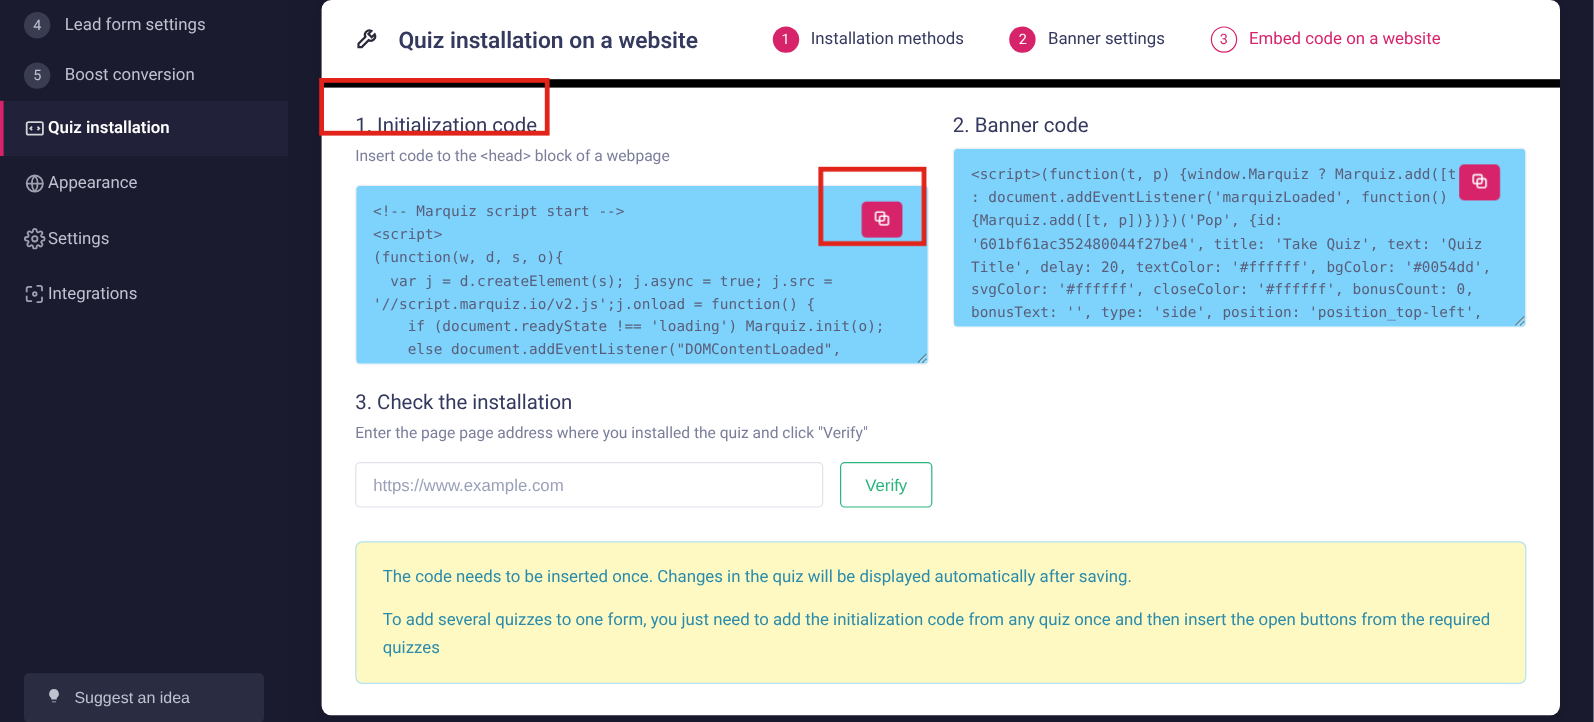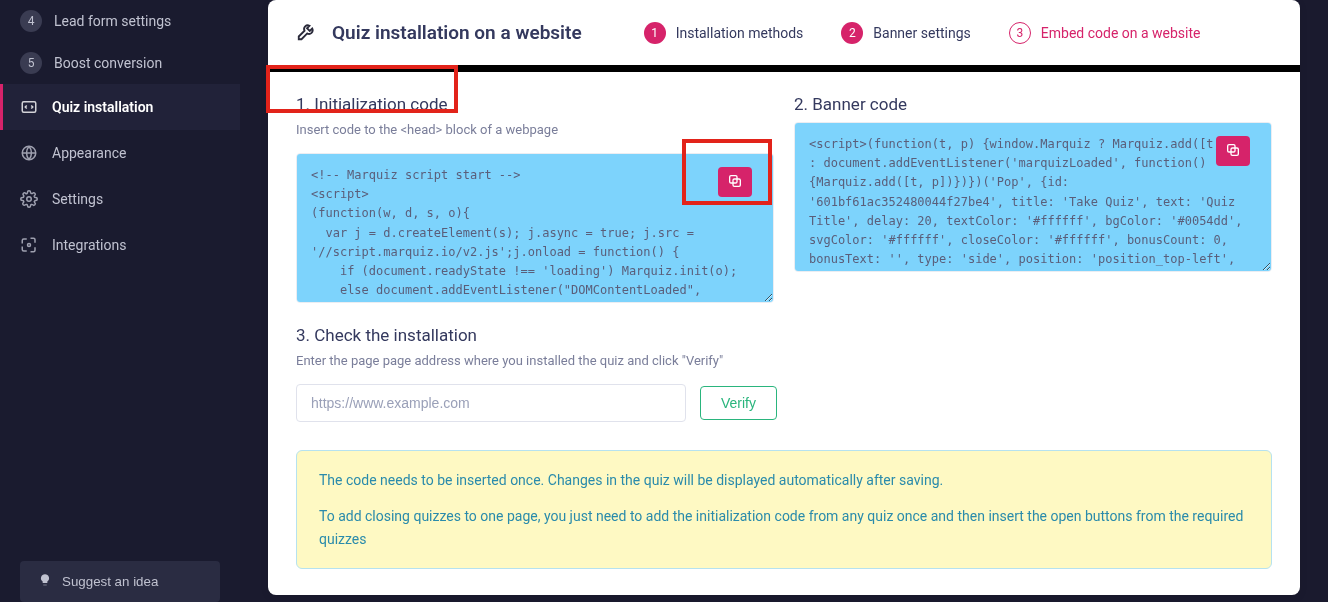--- a/index.html
+++ b/index.html
@@ -39,21 +39,21 @@
     padding: 20px 20px 8px 20px;
     font-size: 11px;
     letter-spacing: 1px;
     color: #6b6d85;
     text-transform: uppercase;
   }
   .nav-item {
     display: flex;
     align-items: center;
     padding: 14px 20px;
-    gap: 14px;
+    gap: 2px;
     cursor: pointer;
     color: #c0c2d0;
   }
   .nav-item.active {
     background: #212239;
     color: #fff;
     border-left: 3px solid #d6236a;
     padding-left: 17px;
     font-weight: 600;
   }
@@ -158,21 +158,21 @@
     width: 34px; height: 30px;
     background: #d6236a;
     border: none;
     border-radius: 4px;
     color: #fff;
     display: flex; align-items: center; justify-content: center;
     cursor: pointer;
   }
   .code-wrap { position: relative; }
   .sec3 { margin-top: 22px; }
-  .verify-row { display: flex; gap: 14px; margin-top: 14px; align-items: center; }
+  .verify-row { display: flex; gap: 14px; margin-top: 14px; }
   .url-input {
     flex: 0 0 390px;
     padding: 10px 14px;
     border: 1px solid #e0e2ec;
     border-radius: 4px;
     font-size: 14px;
     color: #333;
   }
   .url-input::placeholder { color: #9aa0b8; }
   .verify-btn {
@@ -336,20 +336,20 @@
         <div class="sec-title">3. Check the installation</div>
         <div class="sec-sub">Enter the page page address where you installed the quiz and click "Verify"</div>
         <div class="verify-row">
           <input class="url-input" placeholder="https://www.example.com" style="">
           <button class="verify-btn">Verify</button>
         </div>
       </div>
 
       <div class="info-box">
         <p>The code needs to be inserted once. Changes in the quiz will be displayed automatically after saving.</p>
-        <p>To add closing quizzes to one page, you just need to add the initialization code from any quiz once and then insert the open buttons from the required quizzes</p>
+        <p>To add several quizzes to one form, you just need to add the initialization code from any quiz once and then insert the open buttons from the required quizzes</p>
       </div>
     </div>
   </div>
 </div>
 
 <div class="red-box b1"></div>
 <div class="red-box b2"></div>
 
 </body></html>

